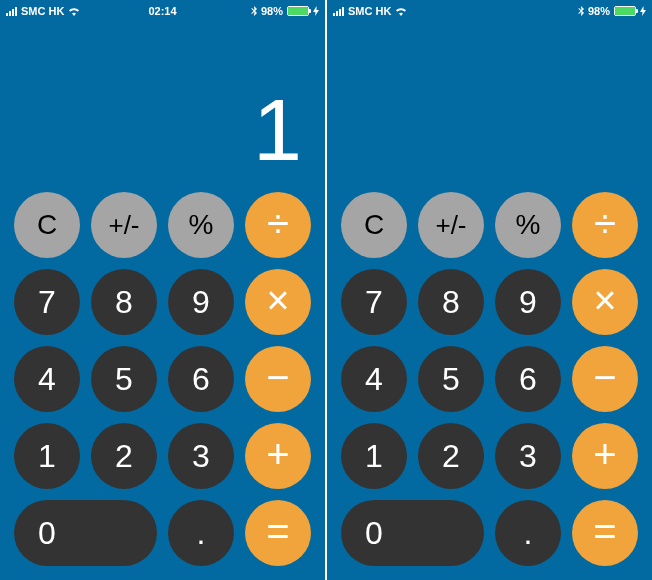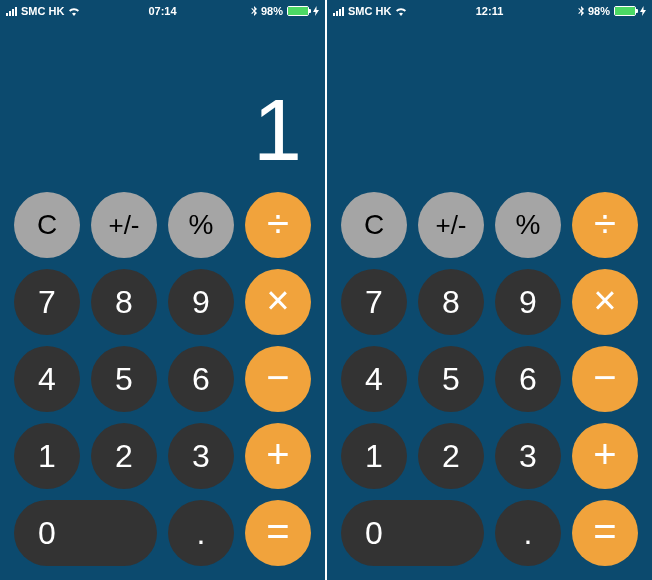--- a/index.html
+++ b/index.html
@@ -12,21 +12,21 @@
     font-family:-apple-system,"Helvetica Neue",Arial,sans-serif;
   }
   .stage{
     display:flex;
     gap:2px;
     padding:0;
   }
   .phone{
     width:325px;
     height:580px;
-    background:#0c4a6e;
+    background:#0369a1;
     position:relative;
     color:#fff;
     box-sizing:border-box;
     overflow:hidden;
   }
   
   .status{
     display:flex;
     justify-content:space-between;
     align-items:center;
@@ -115,21 +115,21 @@
             <i></i>
             <i></i>
             <i></i>
             <i></i>
           </span>
         <span>SMC HK</span>
         <svg class="wifi-icon" viewBox="0 0 12 9">
             <path fill="#fff" d="M6 9L8 6.6C7.4 6 6.7 5.7 6 5.7S4.6 6 4 6.6L6 9zM2.3 4.7C3.3 3.7 4.6 3.2 6 3.2s2.7.5 3.7 1.5l1.3-1.5C9.7 1.9 7.9 1.2 6 1.2S2.3 1.9 1 3.2l1.3 1.5z"></path>
           </svg>
       </div>
-      <div class="center">07:14</div>
+      <div class="center">02:14</div>
       <div class="right">
         <svg class="bt-icon" viewBox="0 0 6 10">
             <path fill="#fff" d="M3 0v4L1 2 .3 2.7 2.6 5 .3 7.3 1 8l2-2v4l3-3-2-2 2-2-3-3zM3.8 3L3 3.8V2.2L3.8 3zM3 6.2L3.8 7 3 7.8V6.2z"></path>
           </svg>
         <span>98%</span>
         <span class="batt">
             <i></i>
           </span>
         <svg class="charge-icon" viewBox="0 0 6 10">
             <path d="M3.5 0L0 6h2.5L2 10 6 4H3.5z"></path>
@@ -191,21 +191,20 @@
             <i></i>
             <i></i>
             <i></i>
             <i></i>
           </span>
         <span>SMC HK</span>
         <svg class="wifi-icon" viewBox="0 0 12 9">
             <path fill="#fff" d="M6 9L8 6.6C7.4 6 6.7 5.7 6 5.7S4.6 6 4 6.6L6 9zM2.3 4.7C3.3 3.7 4.6 3.2 6 3.2s2.7.5 3.7 1.5l1.3-1.5C9.7 1.9 7.9 1.2 6 1.2S2.3 1.9 1 3.2l1.3 1.5z"></path>
           </svg>
       </div>
-      <div class="center">12:11</div>
       <div class="right">
         <svg class="bt-icon" viewBox="0 0 6 10">
             <path fill="#fff" d="M3 0v4L1 2 .3 2.7 2.6 5 .3 7.3 1 8l2-2v4l3-3-2-2 2-2-3-3zM3.8 3L3 3.8V2.2L3.8 3zM3 6.2L3.8 7 3 7.8V6.2z"></path>
           </svg>
         <span>98%</span>
         <span class="batt">
             <i></i>
           </span>
         <svg class="charge-icon" viewBox="0 0 6 10">
             <path d="M3.5 0L0 6h2.5L2 10 6 4H3.5z"></path>

